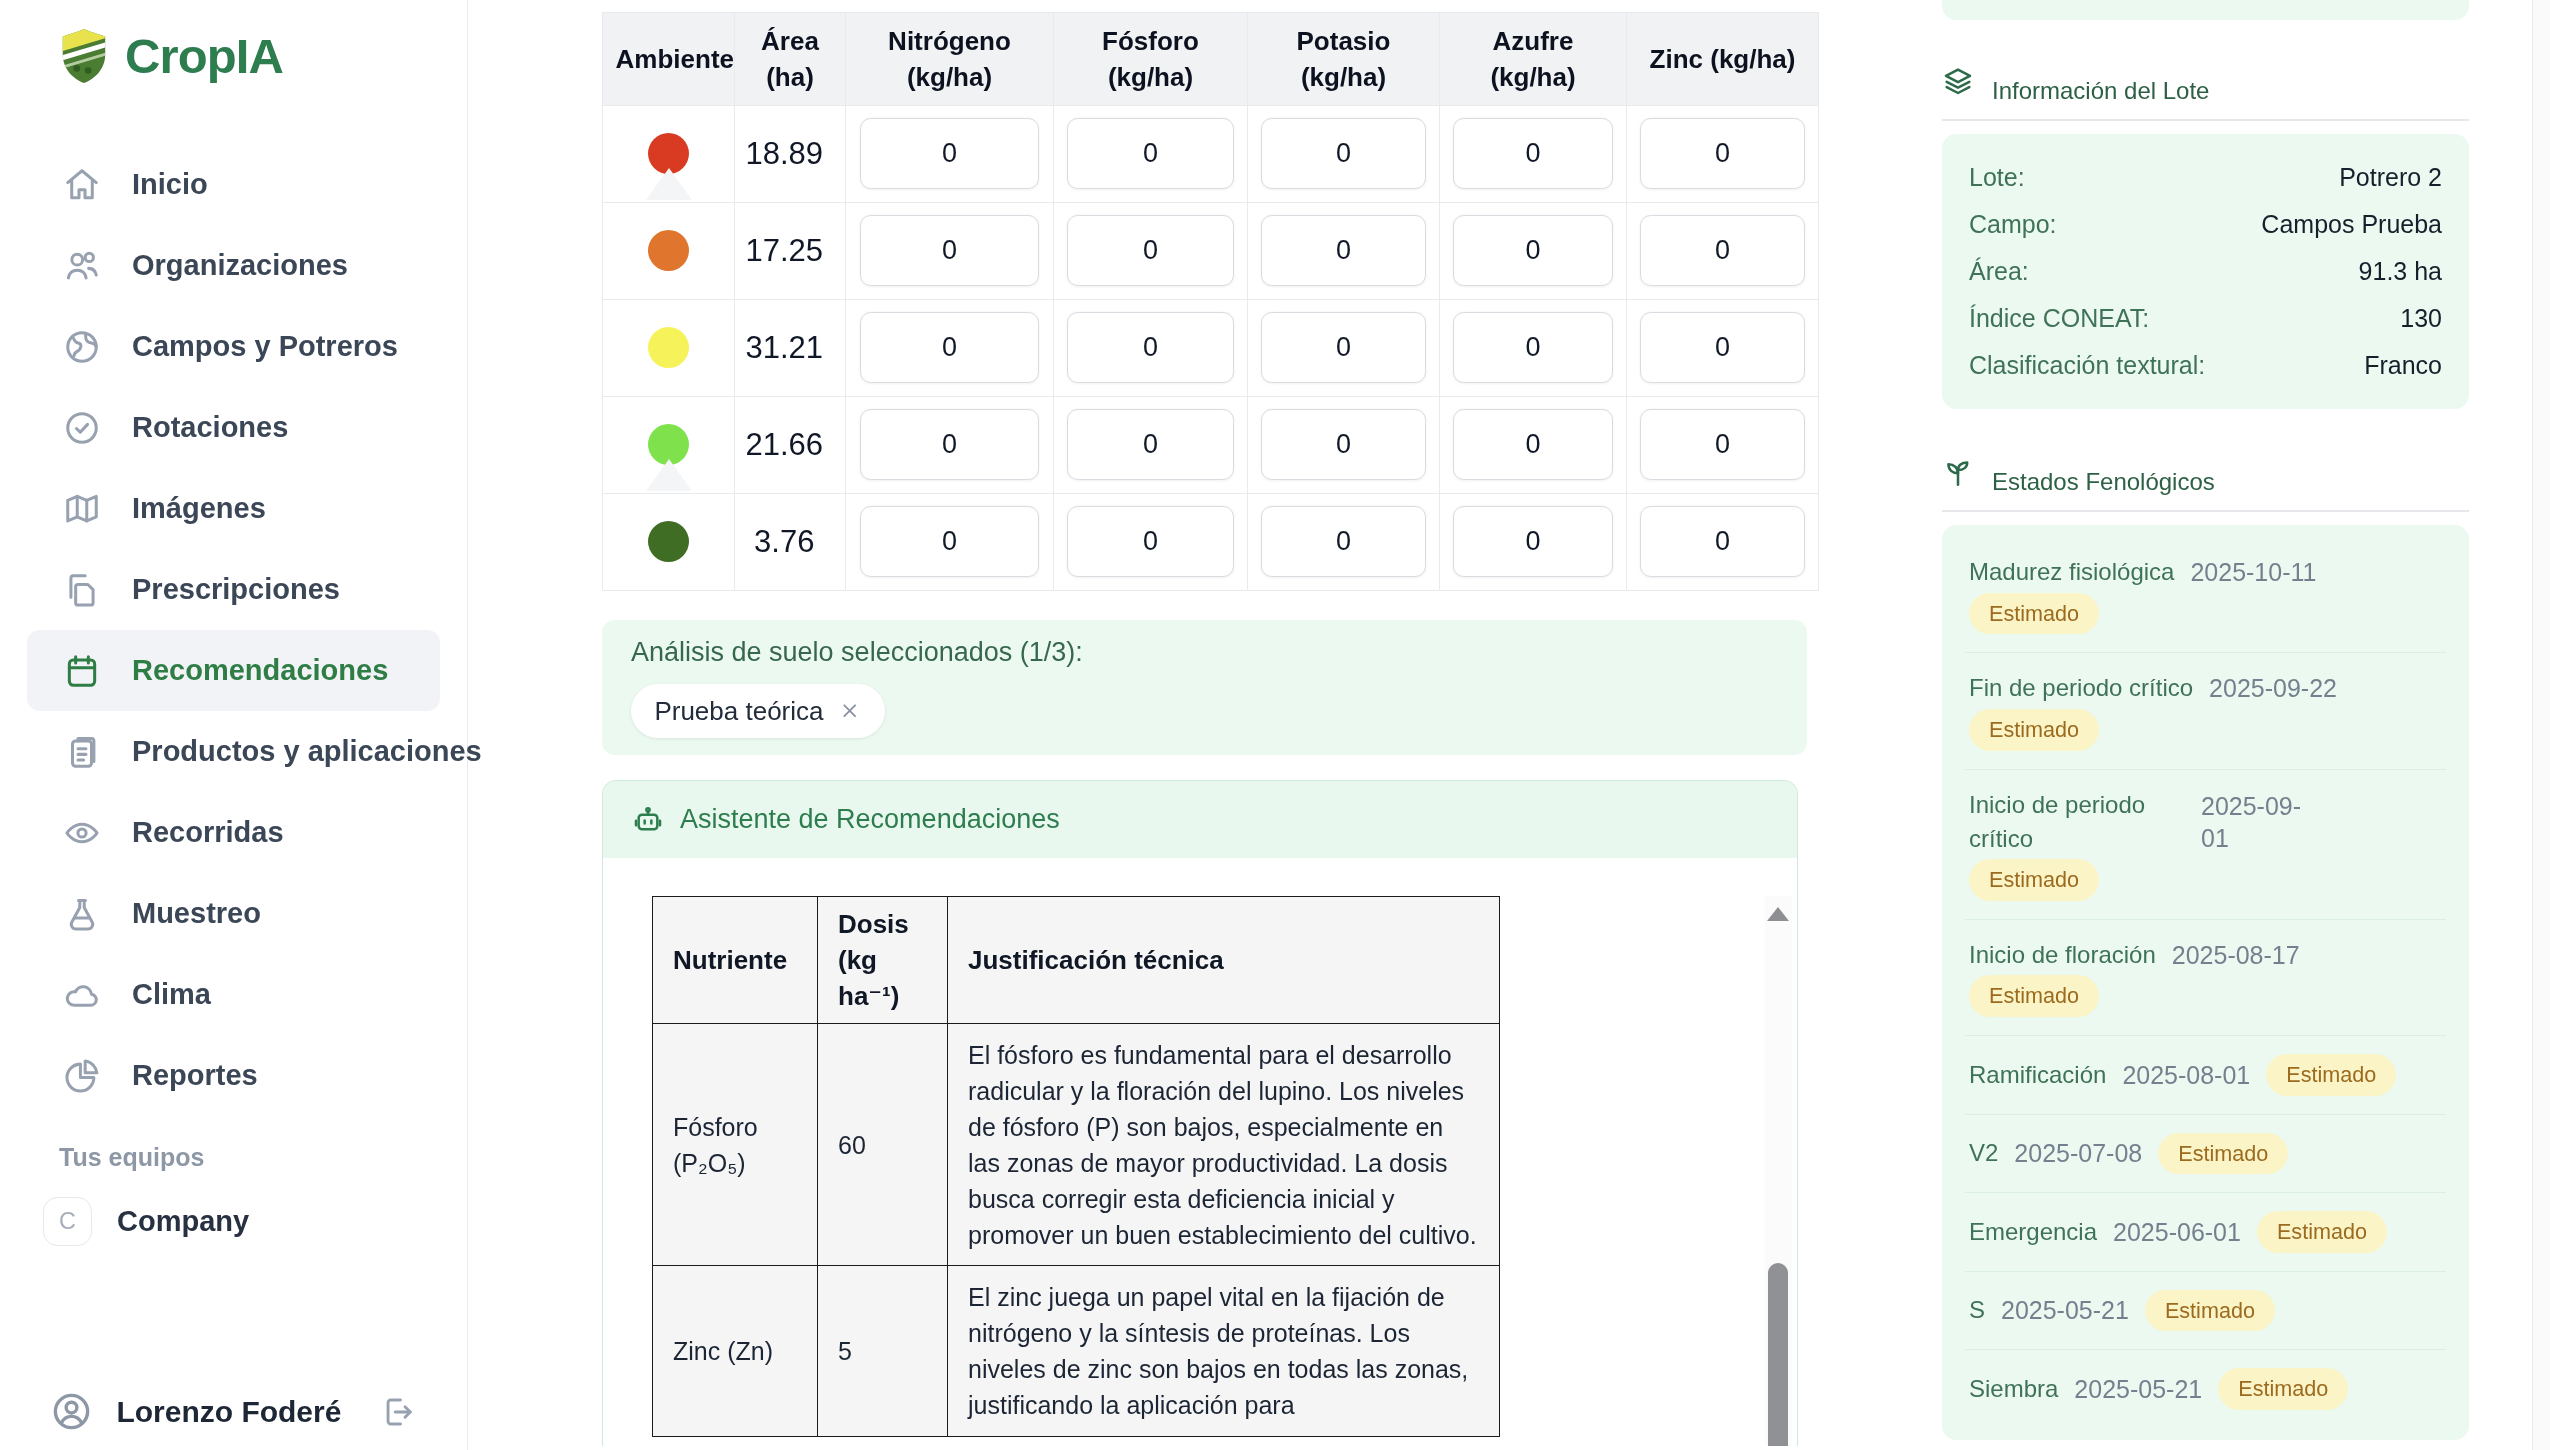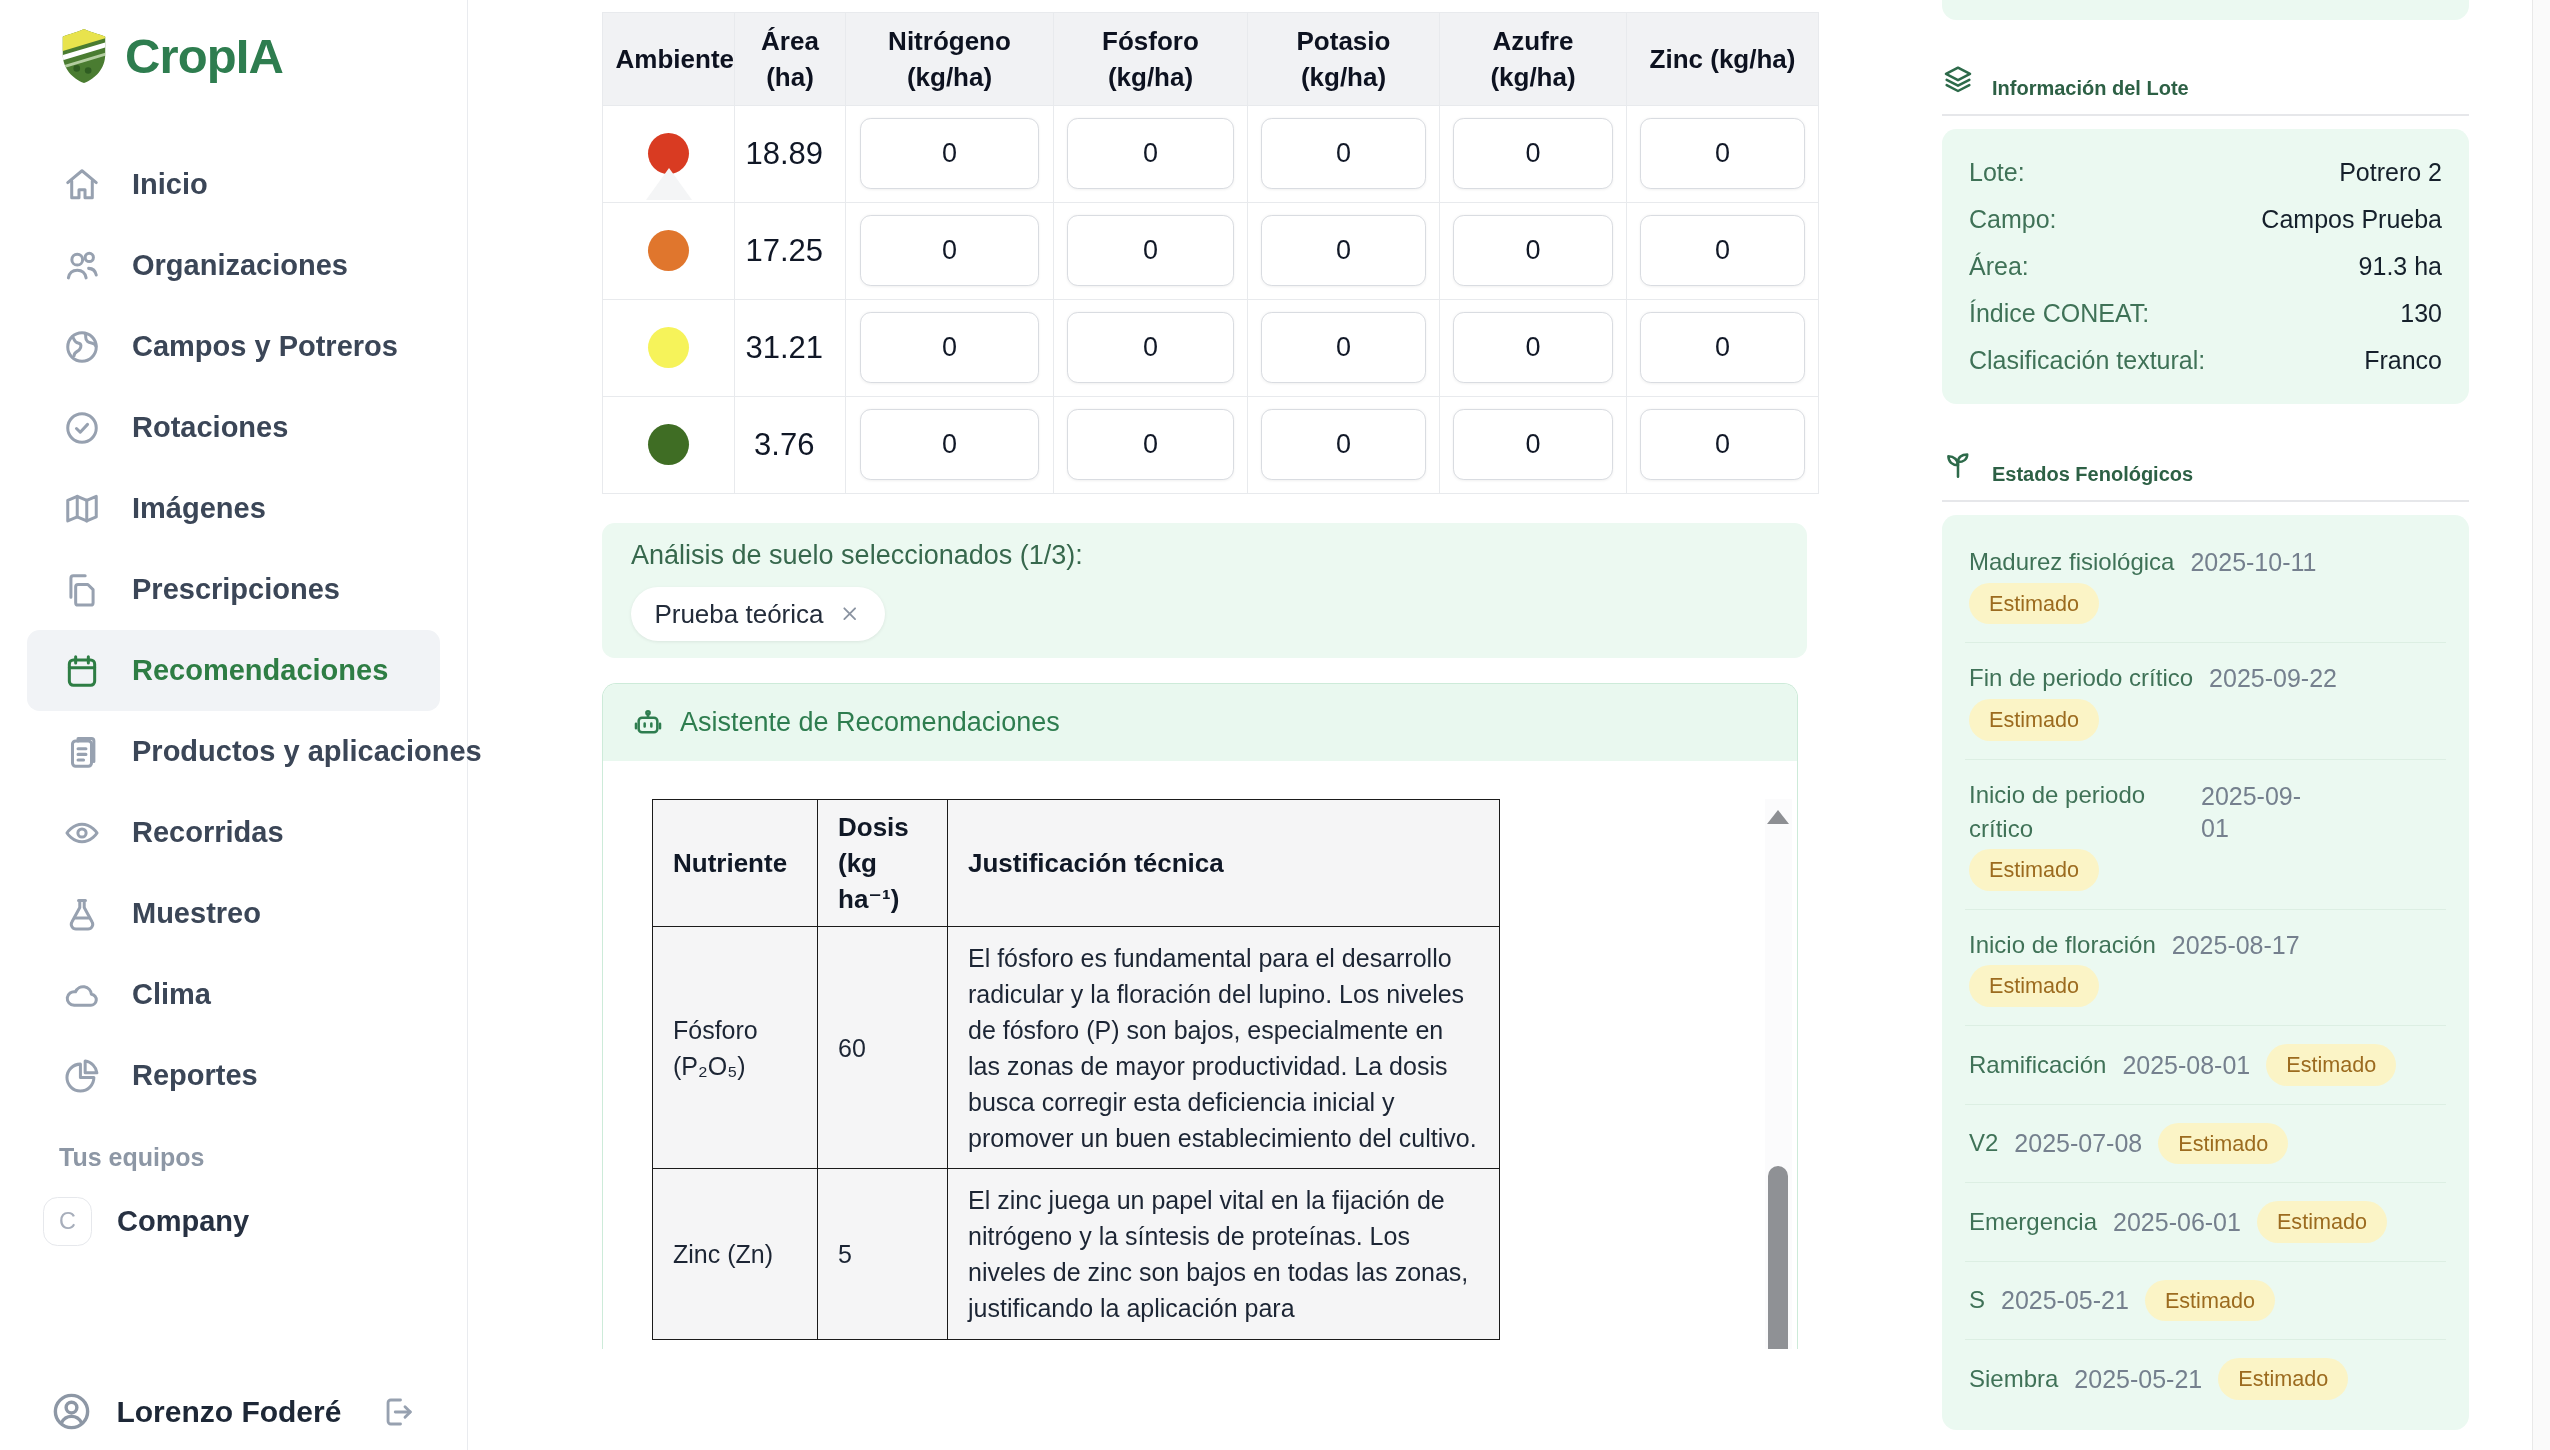--- a/index.html
+++ b/index.html
@@ -68,21 +68,21 @@
   .vscroll{position:absolute;top:0;right:5.4px;width:27px;height:589px;background:#fbfbfc;}
   .vscroll .arrow{position:absolute;top:10.8px;left:50%;transform:translateX(-50%);width:0;height:0;
                   border-left:11.7px solid transparent;border-right:11.7px solid transparent;border-bottom:14.4px solid #8d8f93;}
   .vscroll .thumb{position:absolute;left:3.6px;top:367px;width:20px;height:225px;background:#8f9195;border-radius:10px 10px 0 0;}
 
   
   .right{position:absolute;left:1942px;top:0;width:527px;}
   .topcut{margin-top:-36px;height:56px;background:#ebf9f1;border-radius:14.4px;}
   .sec-head{display:flex;align-items:center;gap:18px;color:#2d6045;}
   .sec-head .ic{width:32px;height:32px;color:#2d6a4a;}
-  .sec-title{font-size:20px;font-weight:700;margin-top:20px;}
+  .sec-title{font-size:24px;font-weight:400;margin-top:20px;}
   .sec-div{height:1.8px;background:#e6e7ea;margin-top:14.4px;}
   .g-card{background:#ebf9f1;border-radius:14.4px;margin-top:12.6px;}
 
   .info-card{padding:20px 27px;}
   .info-row{display:flex;justify-content:space-between;align-items:baseline;padding:9px 0;}
   .info-label{font-size:25px;color:#3f7257;}
   .info-value{font-size:25px;color:#15202b;}
 
   .ph-card{padding:12.6px 23.4px;}
   .ph-row{display:flex;align-items:center;flex-wrap:wrap;column-gap:16px;row-gap:3.6px;padding:18px 3.6px;border-bottom:1.8px solid #dcefe3;}
@@ -331,20 +331,44 @@
               <input class="env-input" value="0" style="">
             </td>
         </tr>
         <tr>
           <td>
               <div class="dot-wrap">
                 <span class="dot" style="background: rgb(246, 243, 90);"></span>
               </div>
             </td>
           <td class="area-cell">31.21</td>
+          <td>
+              <input class="env-input" value="0" style="">
+            </td>
+          <td>
+              <input class="env-input" value="0" style="">
+            </td>
+          <td>
+              <input class="env-input" value="0" style="">
+            </td>
+          <td>
+              <input class="env-input" value="0" style="">
+            </td>
+          <td>
+              <input class="env-input" value="0" style="">
+            </td>
+        </tr>
+        <tr>
+          <td>
+              <div class="dot-wrap">
+                <span class="dot" style="background: rgb(127, 225, 75);"></span>
+                <span class="pin-tri"></span>
+              </div>
+            </td>
+          <td class="area-cell">21.66</td>
           <td>
               <input class="env-input" value="0" style="">
             </td>
           <td>
               <input class="env-input" value="0" style="">
             </td>
           <td>
               <input class="env-input" value="0" style="">
             </td>
           <td>

